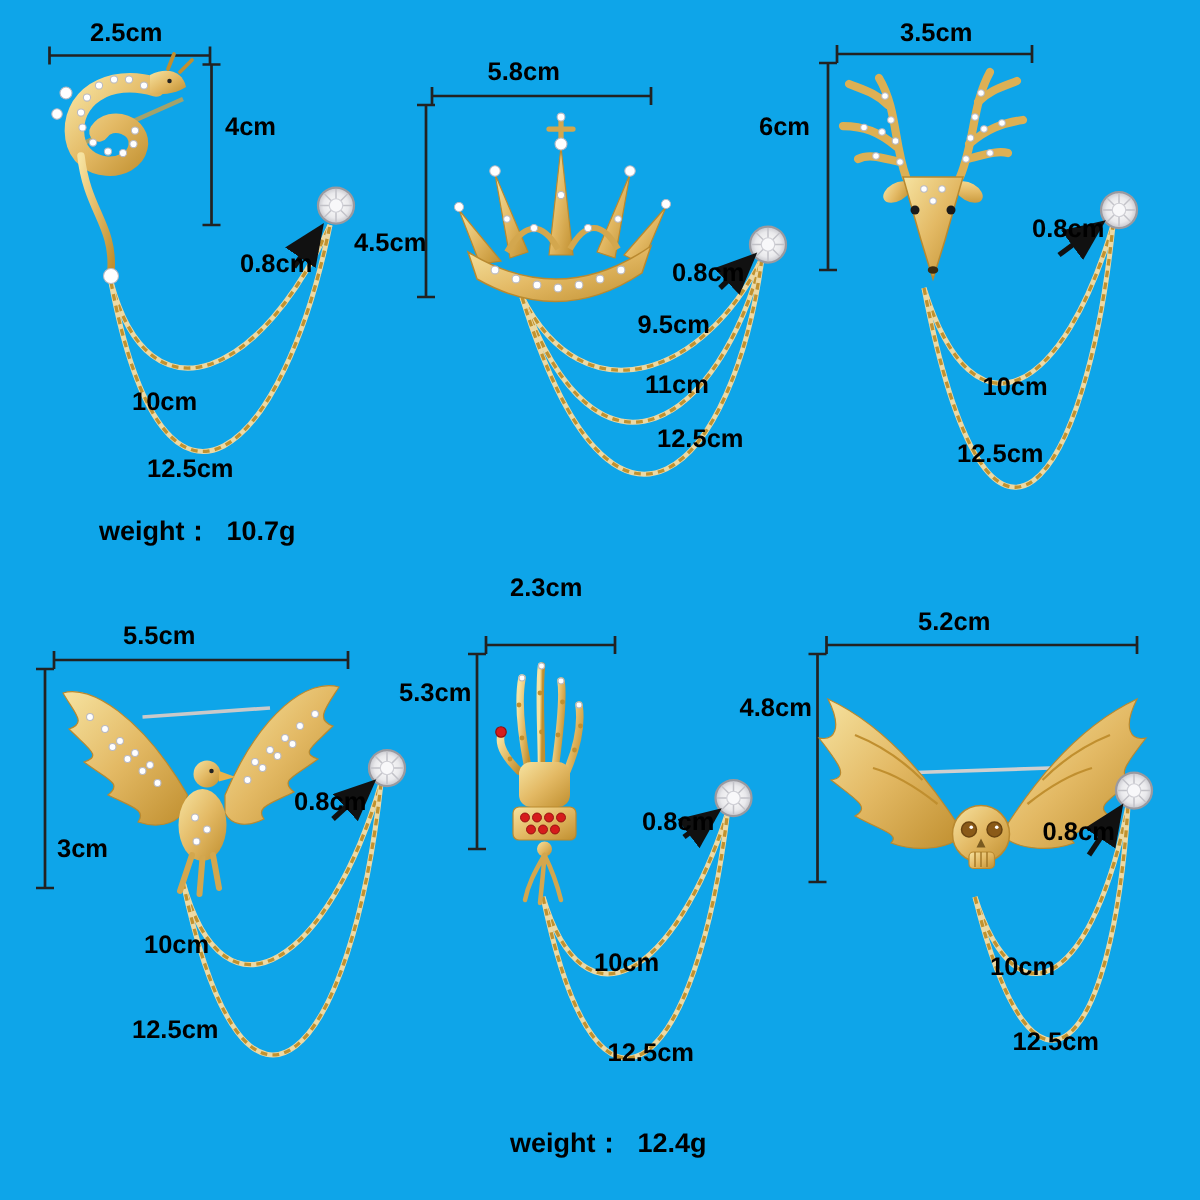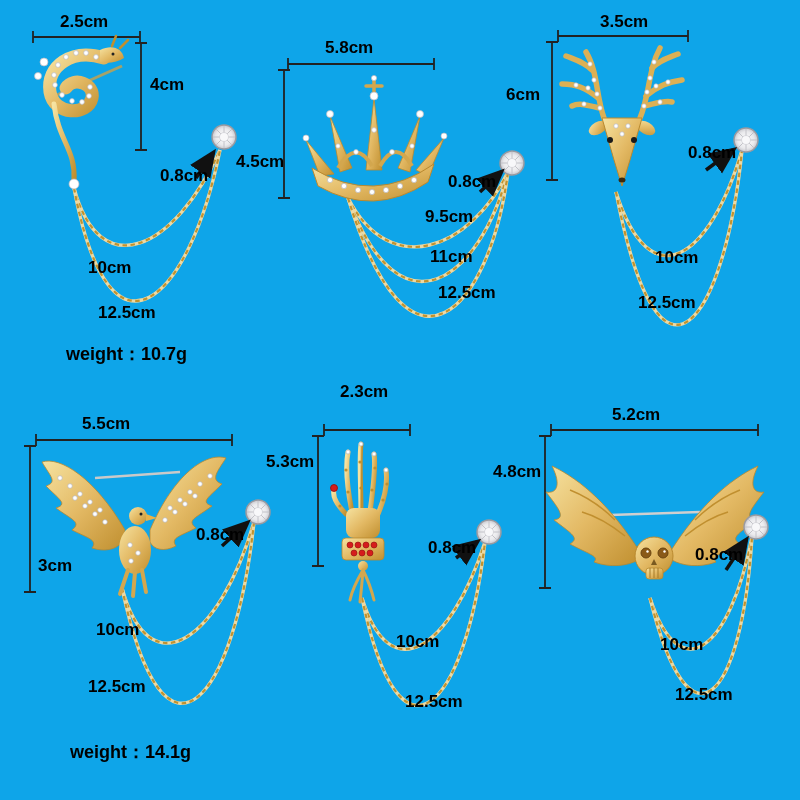--- a/index.html
+++ b/index.html
@@ -1,21 +1,21 @@
 <!DOCTYPE html>
 <html><head>
 <meta charset="utf-8">
 <style>
   html,body{margin:0;padding:0;background:#fff;}
   .canvas{position:relative;width:800px;height:800px;background:#0ea5e9;
           font-family:"Liberation Sans",sans-serif;overflow:hidden;}
   .art{position:absolute;left:0;top:0;}
   .lbl{position:absolute;font-size:17px;font-weight:600;color:#000;white-space:nowrap;line-height:1.2;}
   .wt{position:absolute;font-size:18px;font-weight:600;color:#000;white-space:nowrap;}
-  .wt .val{}
+  .wt .val{margin-left:10px;}
   
   .st{fill:#ffffff;stroke:#b9b9c2;stroke-width:.7;}
   .chain-base{fill:none;stroke:#ecd9a4;stroke-width:3.4;}
   .chain-dash{fill:none;stroke:#c1922f;stroke-width:2.2;stroke-dasharray:4.5 3.5;}
   .meas{fill:none;stroke:#222;stroke-width:1.8;}
   .arrow{stroke:#111;stroke-width:3.5;}
 </style>
 </head>
 <body>
 
@@ -321,39 +321,39 @@
 </div>
 
 <div class="lbl" style="left:325px;top:38px">5.8cm</div>
 <div class="lbl" style="left:236px;top:152px">4.5cm</div>
 <div class="lbl" style="left:448px;top:172px">0.8cm</div>
 <div class="lbl" style="left:425px;top:207px">9.5cm</div>
 <div class="lbl" style="left:430px;top:247px">11cm</div>
 <div class="lbl" style="left:438px;top:283px">12.5cm</div>
 
 <div class="lbl" style="left:600px;top:12px">3.5cm</div>
-<div class="lbl" style="left:506px;top:85px">6cm</div>
+<div class="lbl" style="left:506px;top:75px">6cm</div>
 <div class="lbl" style="left:688px;top:143px">0.8cm</div>
 <div class="lbl" style="left:655px;top:248px">10cm</div>
 <div class="lbl" style="left:638px;top:293px">12.5cm</div>
 
 <div class="lbl" style="left:82px;top:414px">5.5cm</div>
 <div class="lbl" style="left:38px;top:556px">3cm</div>
 <div class="lbl" style="left:196px;top:525px">0.8cm</div>
 <div class="lbl" style="left:96px;top:620px">10cm</div>
 <div class="lbl" style="left:88px;top:677px">12.5cm</div>
-<div class="wt" style="left:70px;top:740px">
-  <span>weight：</span><span class="val">14.1g</span>
-</div>
 
 <div class="lbl" style="left:340px;top:382px">2.3cm</div>
 <div class="lbl" style="left:266px;top:452px">5.3cm</div>
 <div class="lbl" style="left:428px;top:538px">0.8cm</div>
 <div class="lbl" style="left:396px;top:632px">10cm</div>
 <div class="lbl" style="left:405px;top:692px">12.5cm</div>
+<div class="wt" style="left:340px;top:750px">
+  <span>weight：</span><span class="val">12.4g</span>
+</div>
 
 <div class="lbl" style="left:612px;top:405px">5.2cm</div>
 <div class="lbl" style="left:493px;top:462px">4.8cm</div>
 <div class="lbl" style="left:695px;top:545px">0.8cm</div>
 <div class="lbl" style="left:660px;top:635px">10cm</div>
 <div class="lbl" style="left:675px;top:685px">12.5cm</div>
 
 </div>
 
 </body></html>

